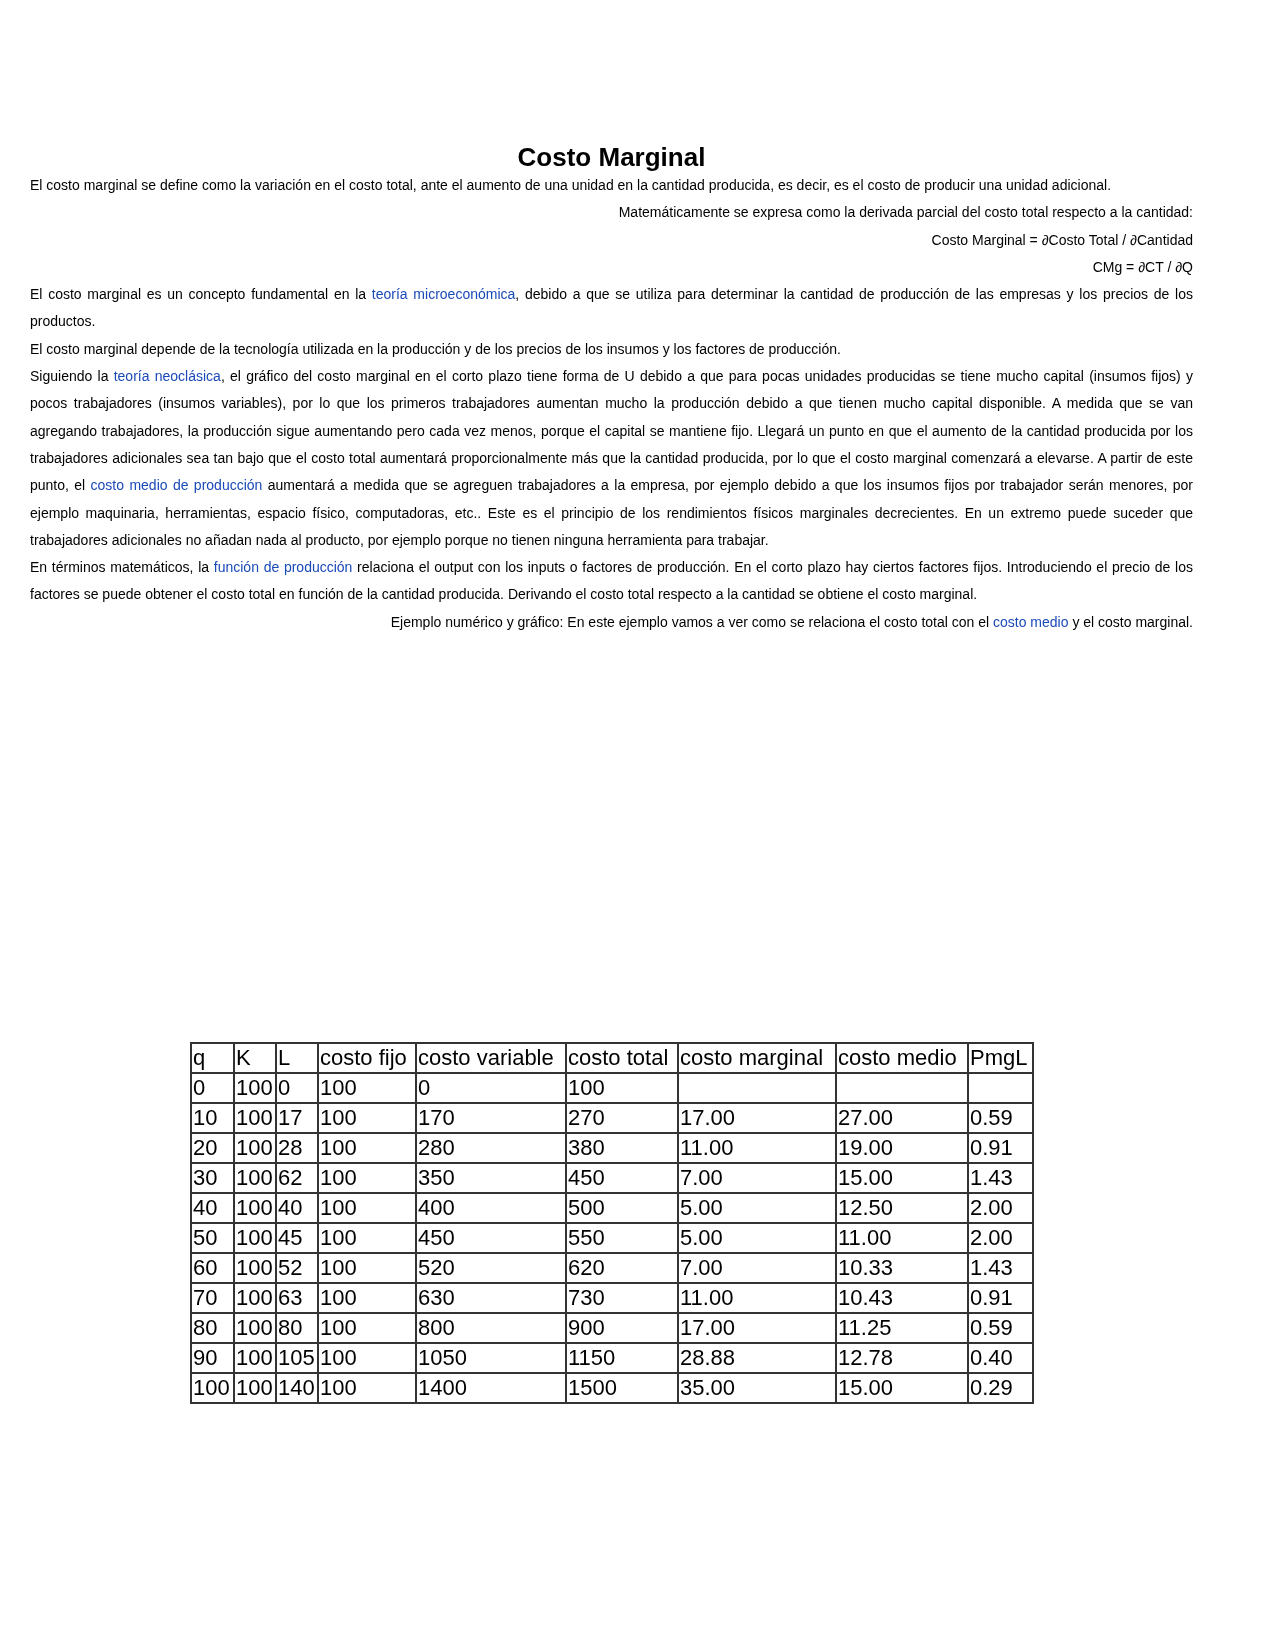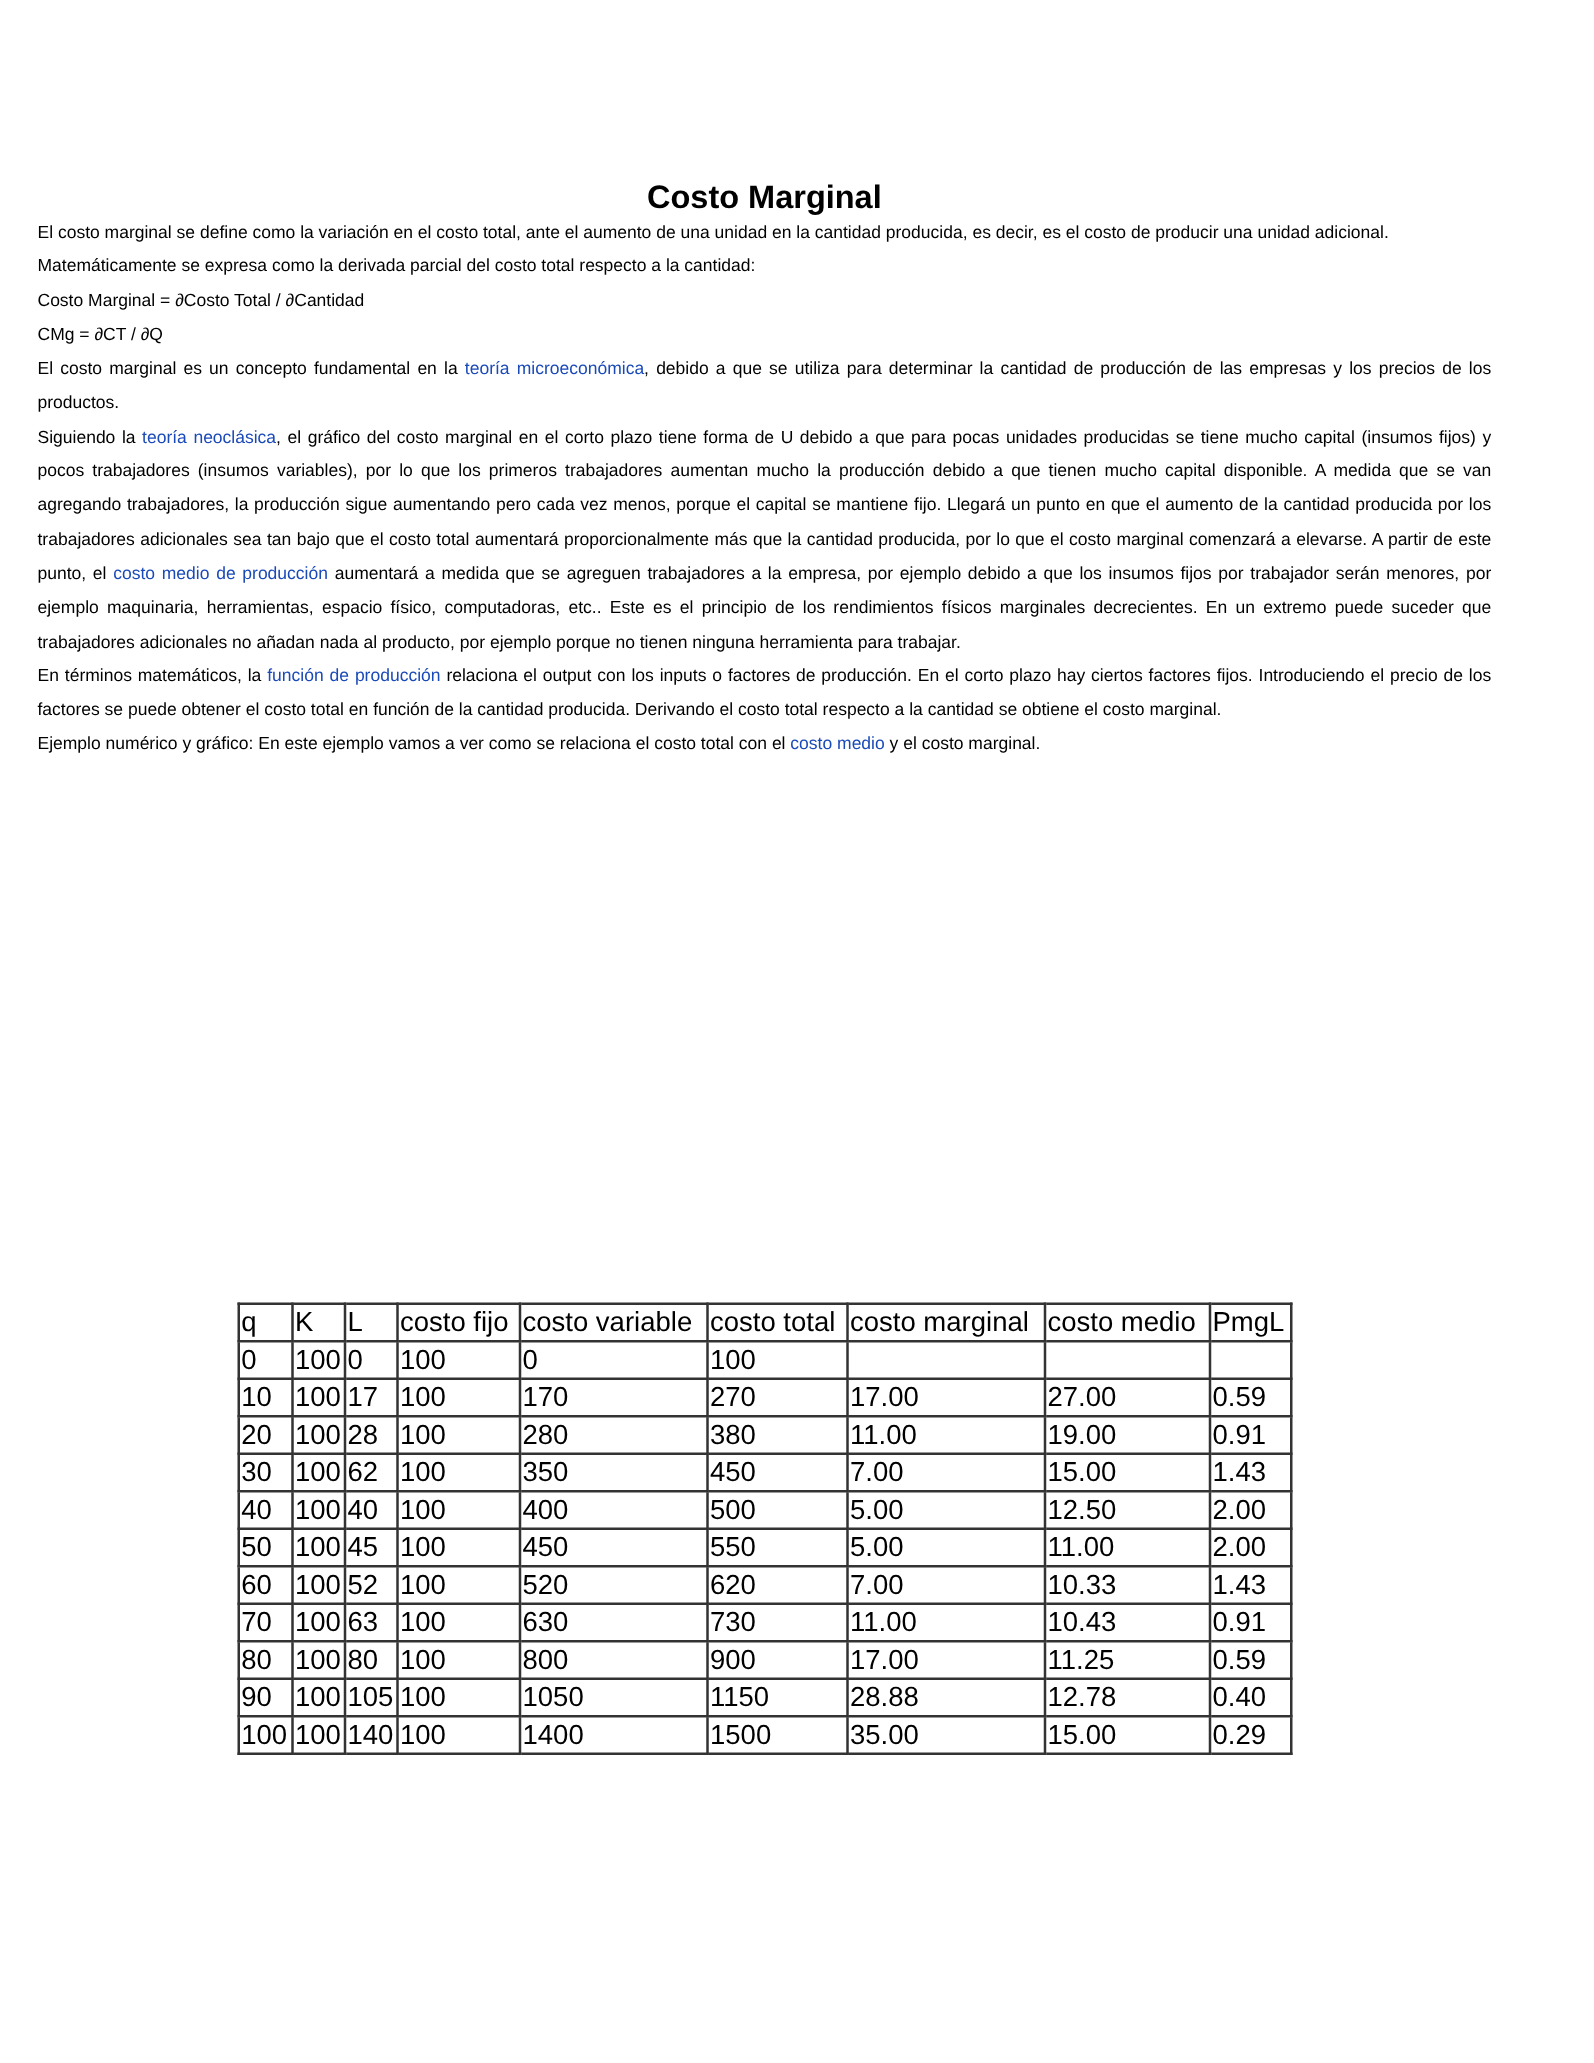--- a/index.html
+++ b/index.html
@@ -1,36 +1,37 @@
 <!DOCTYPE html>
 <html><head>
 <meta charset="utf-8">
 <style>
   html, body { margin: 0; padding: 0; background: #ffffff; }
   body { width: 1275px; height: 1650px; position: relative; font-family: "Liberation Sans", sans-serif; color: #000; }
   .page { position: absolute; left: 30px; top: 142px; width: 1163px; }
   .title { text-align: center; font-weight: bold; font-size: 26px; line-height: 30px; margin: 0; }
   .p { font-size: 14px; line-height: 27.3px; margin: 0; text-align: justify; }
-  .left { text-align: left; }
+  .left { text-align: right; }
   a.link { color: #1a49b8; }
   table.data { position: absolute; left: 190px; top: 1042px; border-collapse: collapse; font-size: 22px; font-family: "Liberation Sans", sans-serif; }
   table.data td, table.data th { border: 2px solid #333; padding: 0 1px; height: 28px; line-height: 28px; font-weight: normal; text-align: left; white-space: nowrap; }
   .c0 { width: 39px; } .c1 { width: 38px; } .c2 { width: 38px; } .c3 { width: 94px; } .c4 { width: 146px; margin-left: 36px; }
   .c5 { width: 108px; } .c6 { width: 154px; } .c7 { width: 128px; } .c8 { width: 61px; margin-left: 15px; }
 </style>
 </head>
 <body>
 
 <div class="page">
   <h1 class="title">Costo Marginal</h1>
   <p class="p">El costo marginal se define como la variación en el costo total, ante el aumento de una unidad en la cantidad producida, es decir, es el costo de producir una unidad adicional.</p>
   <p class="p left">Matemáticamente se expresa como la derivada parcial del costo total respecto a la cantidad:</p>
   <p class="p left">Costo Marginal = ∂Costo Total / ∂Cantidad</p>
   <p class="p left">CMg = ∂CT / ∂Q</p>
   <p class="p"><span>El costo marginal es un concepto fundamental en la </span><a class="link" style="color: rgb(26, 73, 184);">teoría microeconómica</a><span>, debido a que se utiliza para determinar la cantidad de producción de las empresas y los precios de los productos.</span></p>
+  <p class="p">El costo marginal depende de la tecnología utilizada en la producción y de los precios de los insumos y los factores de producción.</p>
   <p class="p"><span>Siguiendo la </span><a class="link" style="color: rgb(26, 73, 184);">teoría neoclásica</a><span>, el gráfico del costo marginal en el corto plazo tiene forma de U debido a que para pocas unidades producidas se tiene mucho capital (insumos fijos) y pocos trabajadores (insumos variables), por lo que los primeros trabajadores aumentan mucho la producción debido a que tienen mucho capital disponible. A medida que se van agregando trabajadores, la producción sigue aumentando pero cada vez menos, porque el capital se mantiene fijo. Llegará un punto en que el aumento de la cantidad producida por los trabajadores adicionales sea tan bajo que el costo total aumentará proporcionalmente más que la cantidad producida, por lo que el costo marginal comenzará a elevarse. A partir de este punto, el </span><a class="link" style="color: rgb(26, 73, 184);">costo medio de producción</a><span> aumentará a medida que se agreguen trabajadores a la empresa, por ejemplo debido a que los insumos fijos por trabajador serán menores, por ejemplo maquinaria, herramientas, espacio físico, computadoras, etc.. Este es el principio de los rendimientos físicos marginales decrecientes. En un extremo puede suceder que trabajadores adicionales no añadan nada al producto, por ejemplo porque no tienen ninguna herramienta para trabajar.</span></p>
   <p class="p"><span>En términos matemáticos, la </span><a class="link" style="color: rgb(26, 73, 184);">función de producción</a><span> relaciona el output con los inputs o factores de producción. En el corto plazo hay ciertos factores fijos. Introduciendo el precio de los factores se puede obtener el costo total en función de la cantidad producida. Derivando el costo total respecto a la cantidad se obtiene el costo marginal.</span></p>
   <p class="p left"><span>Ejemplo numérico y gráfico: En este ejemplo vamos a ver como se relaciona el costo total con el </span><a class="link" style="color: rgb(26, 73, 184);">costo medio</a><span> y el costo marginal.</span></p>
 </div>
 
 <table class="data">
   <thead>
     <tr>
       <th class="c0">q</th>
       <th class="c1">K</th>

